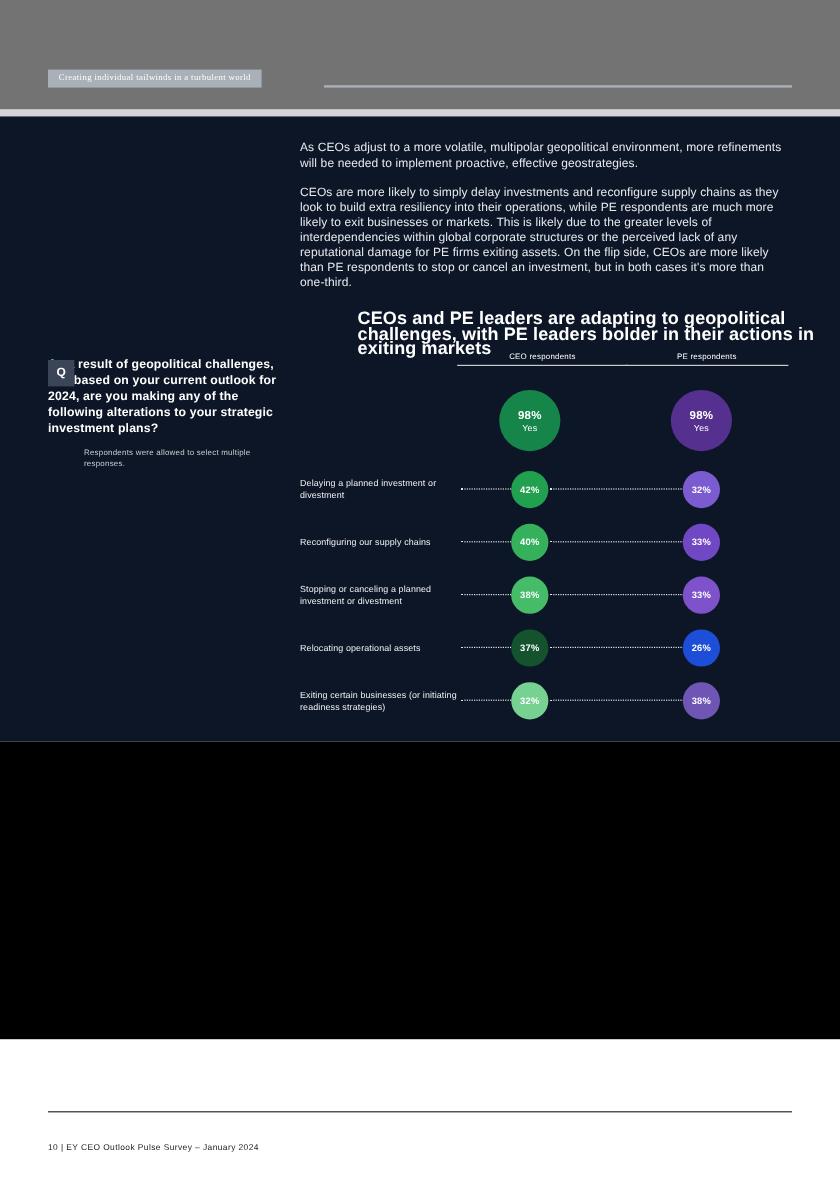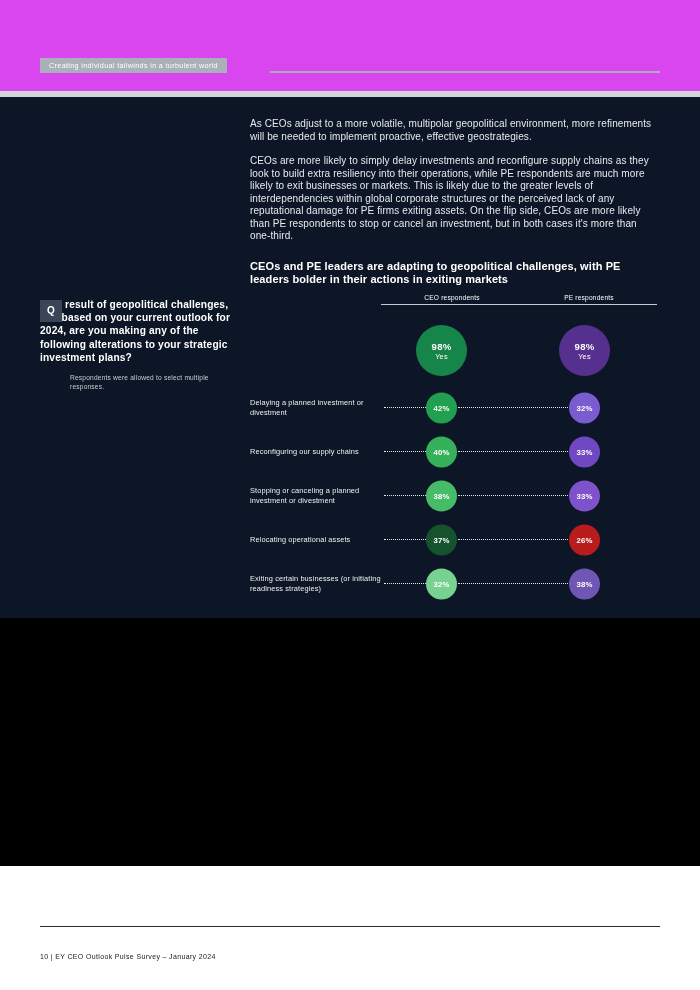--- a/index.html
+++ b/index.html
@@ -13,21 +13,22 @@
     position: relative;
     font-family: "Liberation Sans", sans-serif;
     overflow: hidden;
   }
 
   
   .page-header {
     position: absolute;
     left: 0; top: 0;
     width: 700px; height: 96px;
-    background: #d946ef;
+    background: #737373;
+    font-family: Liberation Serif, serif;
   }
   .header-tab {
     position: absolute;
     left: 40px; top: 58px;
     height: 15px;
     background: #aab0b8;
     color: #ffffff;
     font-size: 7.2px;
     letter-spacing: 0.35px;
     line-height: 15px;
@@ -109,25 +110,26 @@
   }
 
   
   .chart {
     position: absolute;
     left: 250px; top: 260px;
     width: 410px;
   }
   .chart-title {
     color: #ffffff;
-    font-size: 11px;
+    font-size: 15px;
     font-weight: bold;
     line-height: 12.5px;
     letter-spacing: 0.1px;
     width: 400px;
+    margin-left: 48px;
   }
 
   .col-heads {
     position: absolute;
     left: 250px; top: 294px;
     width: 410px; height: 18px;
   }
   .col-head {
     position: absolute;
     top: 0;
@@ -294,21 +296,21 @@
     <div class="dots dots-b"></div>
     <div class="bub bub-ceo" style="background: rgb(70, 188, 105);">38%</div>
     <div class="bub bub-pe" style="background: rgb(126, 82, 203);">33%</div>
   </div>
 
   <div class="row">
     <div class="row-label">Relocating operational assets</div>
     <div class="dots dots-a"></div>
     <div class="dots dots-b"></div>
     <div class="bub bub-ceo" style="background: #14532d;">37%</div>
-    <div class="bub bub-pe" style="background: #b91c1c;">26%</div>
+    <div class="bub bub-pe" style="background: #1d4ed8;">26%</div>
   </div>
 
   <div class="row">
     <div class="row-label">Exiting certain businesses (or initiating readiness strategies)</div>
     <div class="dots dots-a"></div>
     <div class="dots dots-b"></div>
     <div class="bub bub-ceo" style="background: rgb(119, 210, 146);">32%</div>
     <div class="bub bub-pe" style="background: rgb(111, 86, 180);">38%</div>
   </div>
 

